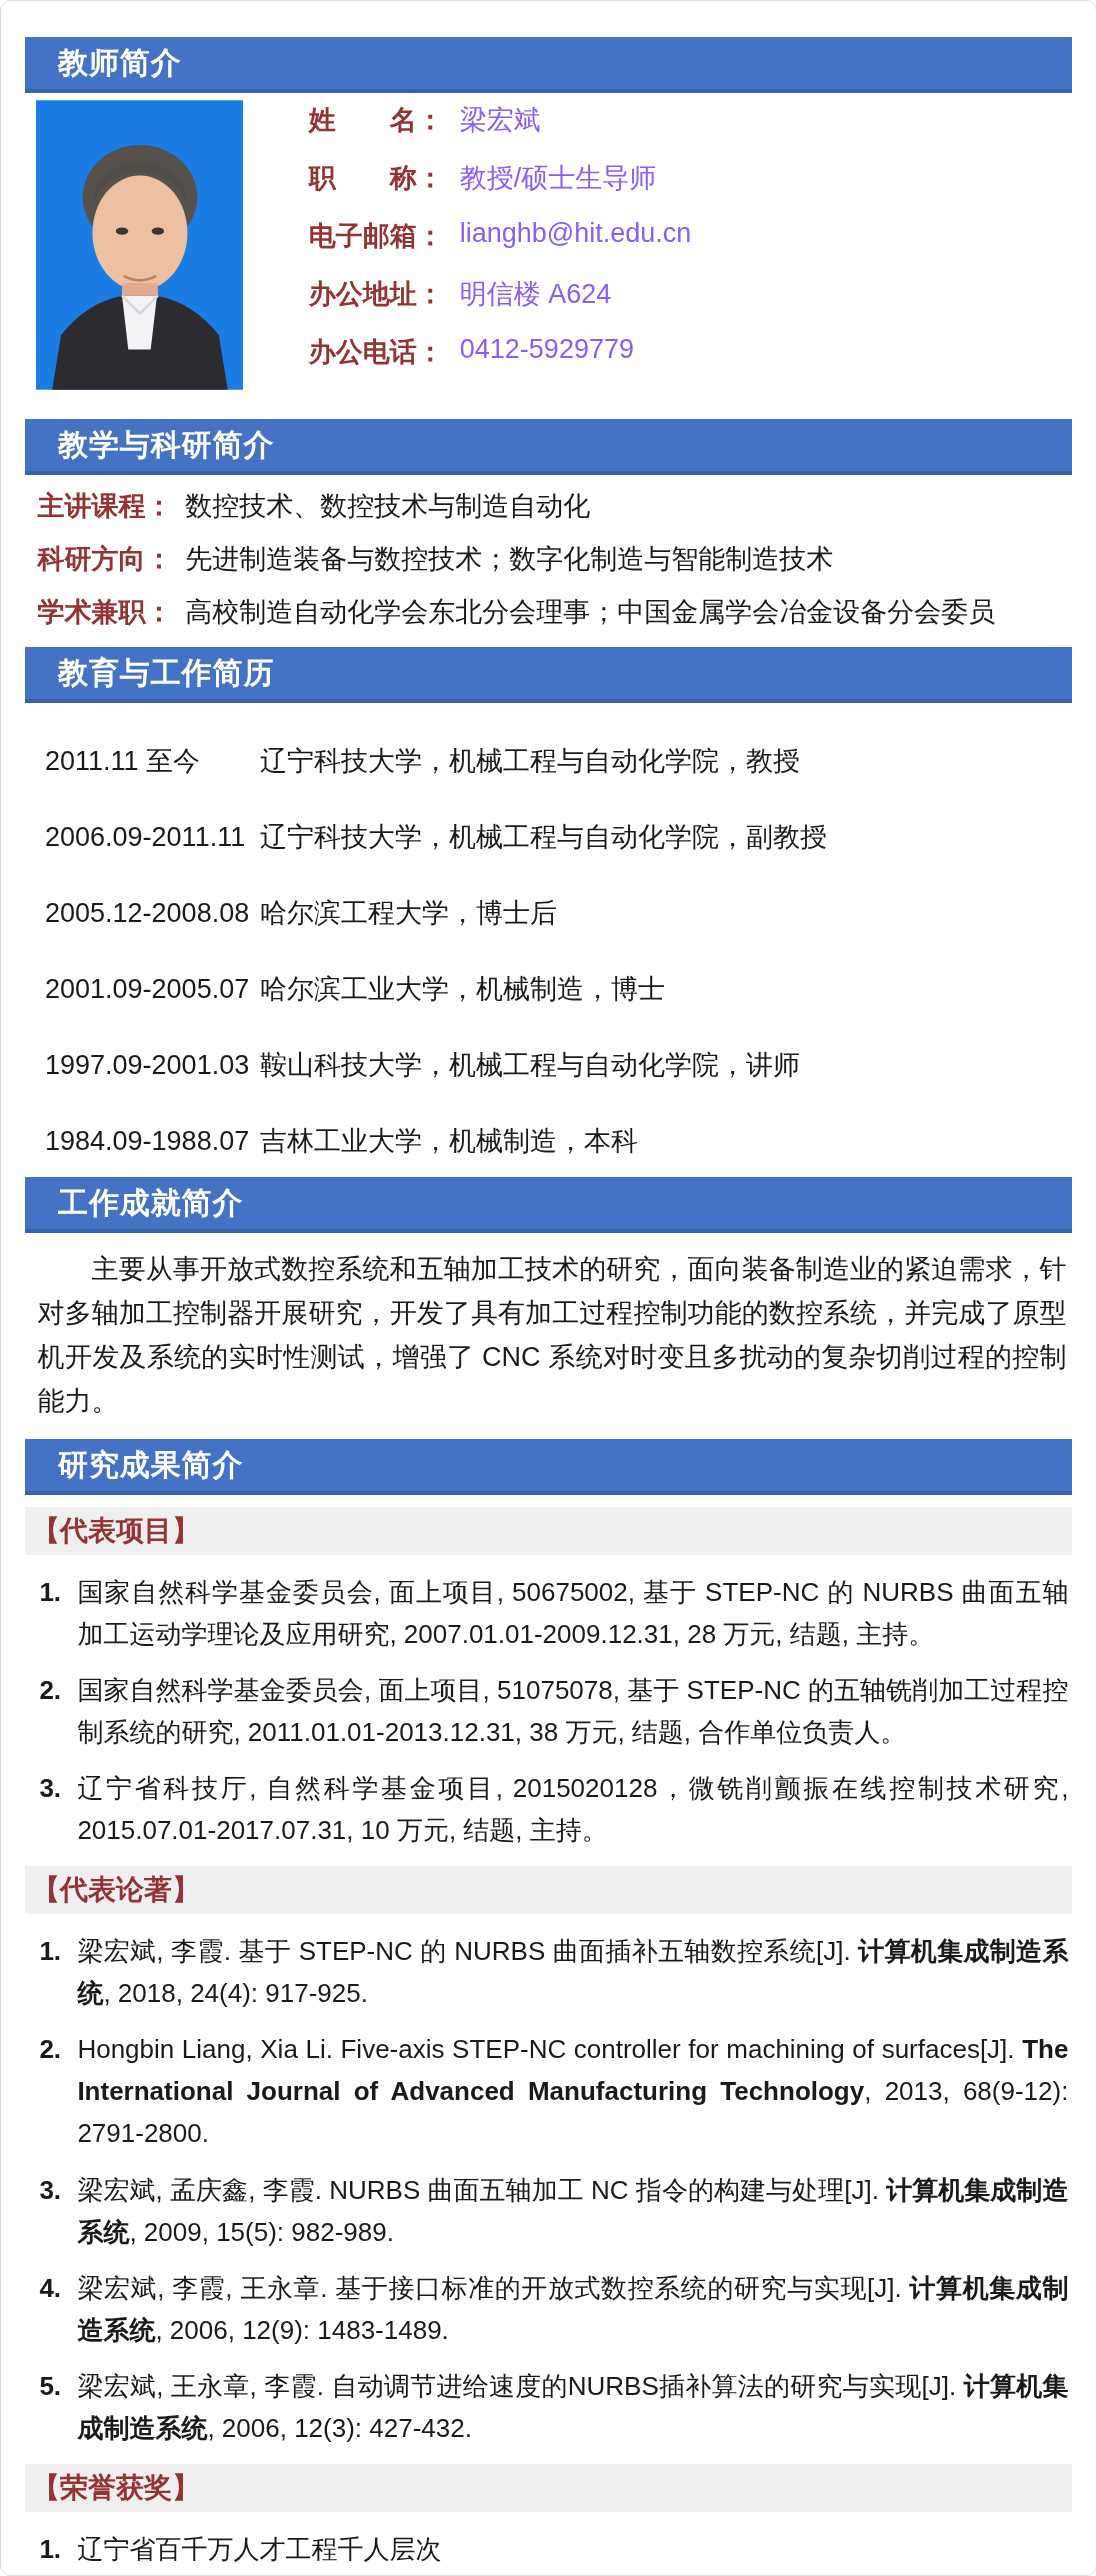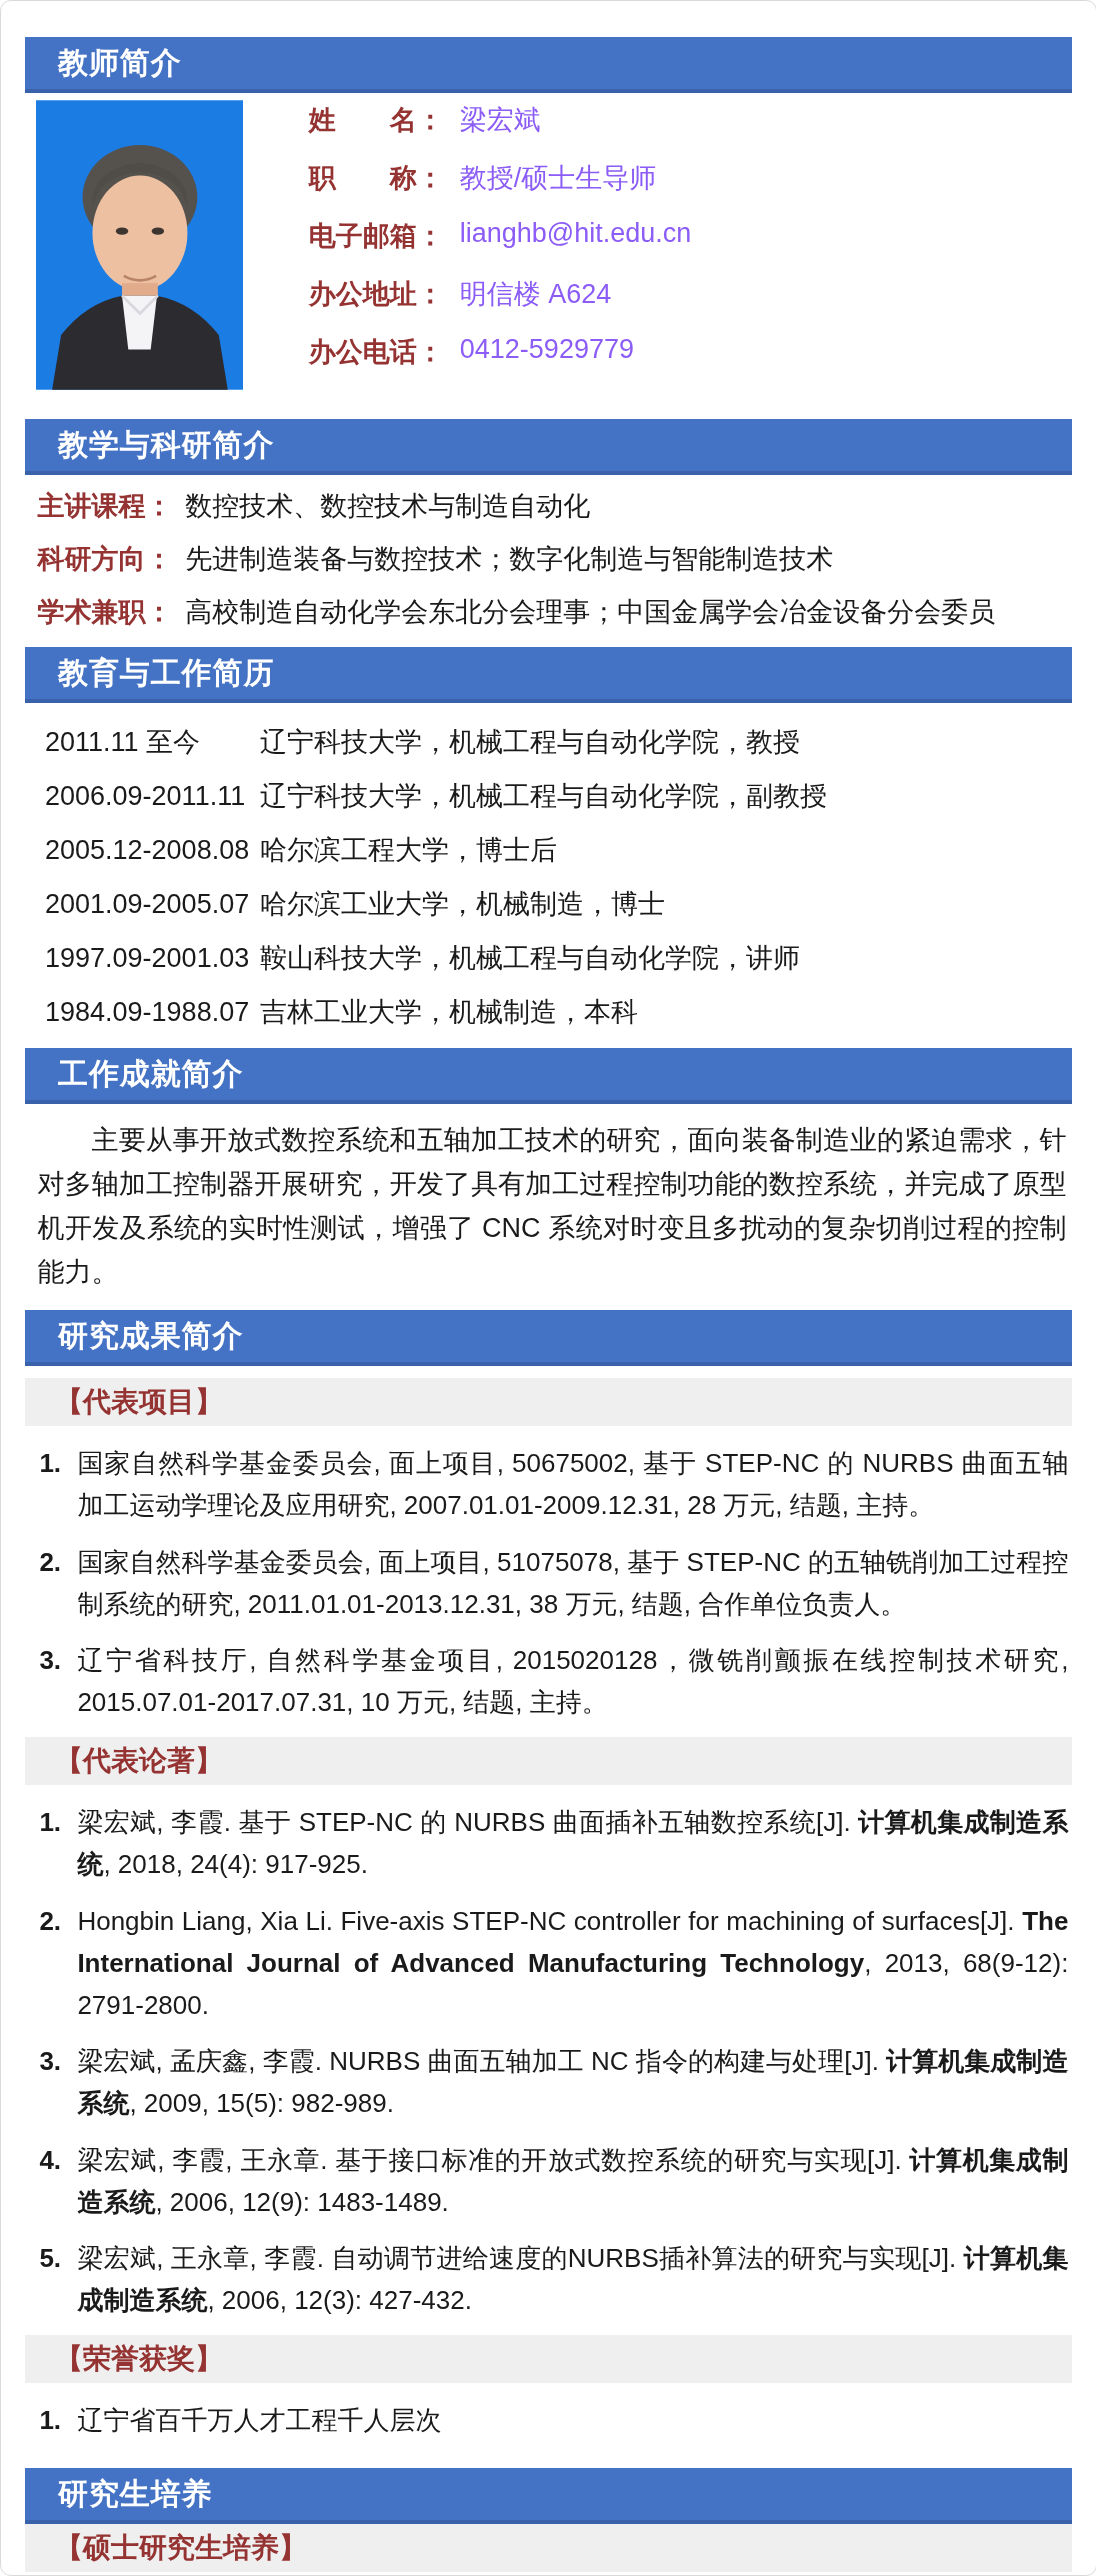--- a/index.html
+++ b/index.html
@@ -45,37 +45,37 @@
     width:151px;flex:0 0 151px;
     white-space:pre;
   }
   .field-value{color:#8b5cf6;}
   
   .kv-rows{margin:12.6px 0 9px 12.6px;}
   .kv-row{font-size:27px;line-height:36px;margin-bottom:17px;}
   .kv-label{color:#953332;font-weight:bold;margin-right:12.6px;}
   
   .timeline{margin:21.5px 0 16px 20px;}
-  .tl-row{display:flex;font-size:27px;line-height:36px;margin-bottom:18px;}
+  .tl-row{display:flex;font-size:27px;line-height:36px;margin-bottom:18px;margin-top:40px;}
   .tl-period{width:215px;flex:0 0 215px;}
   
   .para{
     font-size:27px;line-height:44px;
     text-indent:2em;text-align:justify;
     margin:14.4px 5.4px 16px 12.6px;
   }
   
   .subheading{
     box-sizing:border-box;
     background:#EFEFEF;
     color:#953332;
     font-weight:bold;
     font-size:28px;
     height:48px;line-height:48px;
-    padding-left:30px;
+    padding-left:7px;
     margin-top:11.7px;
   }
   
   .num-list{margin:16px 0 5.4px 14.4px;}
   .num-item{display:flex;margin-bottom:14.4px;}
   .num{font-weight:bold;font-size:26px;line-height:42px;width:38px;flex:0 0 38px;}
   .num-text{flex:1;font-size:26px;line-height:42px;text-align:justify;padding-right:3.6px;}
   .journal-bold{font-weight:bold;}
   .mt-gap{margin-top:27px;}
 </style>

